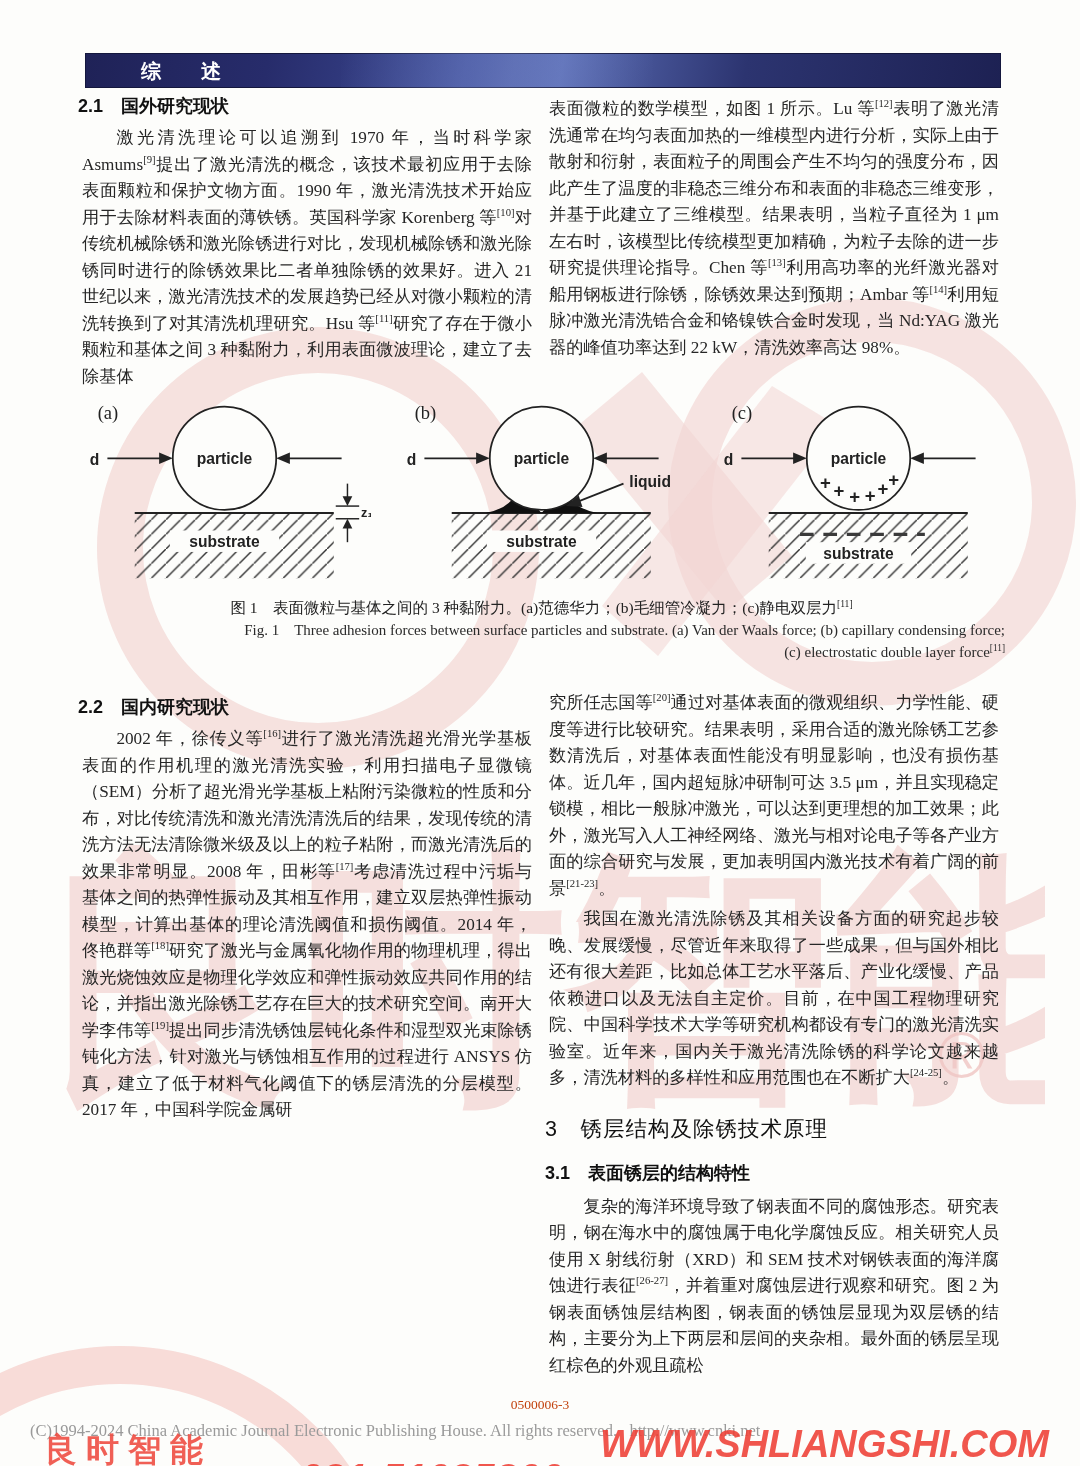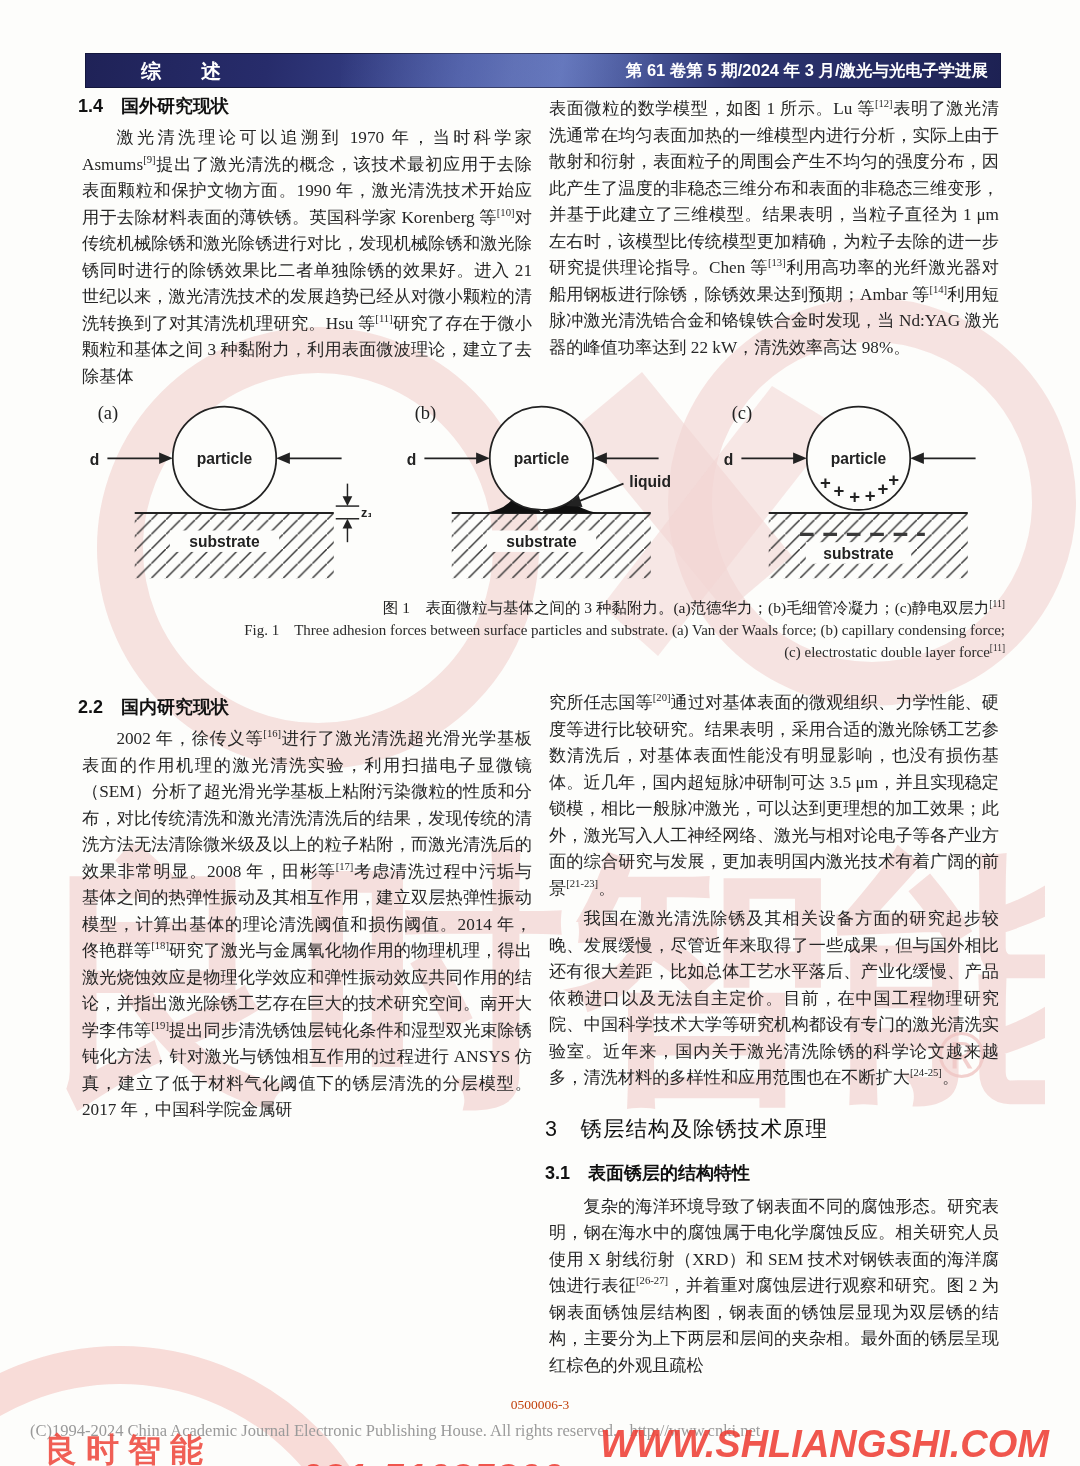--- a/index.html
+++ b/index.html
@@ -39,21 +39,21 @@
   .lb h3.sec{margin:9px 0 7px 0;}
   .rb h2.sec-big{margin:22px 0 18px 0;}
   .rb h3.sec{margin:0 0 9px 0;}
   
   .figure{position:absolute;left:78px;top:388px;width:927px;margin:0;}
   .fig-row{display:flex;justify-content:space-between;}
   .fig-panel{width:293px;height:202px;}
   .fig-letter{font-family:"Liberation Serif",serif;font-size:19px;fill:#222;}
   .fig-label{font-family:"Liberation Sans","DejaVu Sans",sans-serif;font-size:16px;font-weight:600;fill:#222;}
   .fig-small{font-family:"Liberation Sans",sans-serif;font-size:13px;font-weight:700;fill:#222;}
-  .cap-cn{margin-top:8px;text-align:right;font-size:15.5px;color:#222;}
+  .cap-cn{margin-top:8px;text-align:center;font-size:15.5px;color:#222;}
   .cap-en{text-align:right;font-size:15px;color:#2a2a2a;line-height:22px;}
   
   .pageno{position:absolute;left:0;top:1397px;width:1080px;text-align:center;font-size:13.5px;color:#c2410c;}
   .copyright{position:absolute;left:30px;top:1421px;font-size:16.5px;color:#9a9a9a;z-index:1;}
   .adbar{position:absolute;left:0;top:1422px;width:1080px;height:44px;z-index:2;}
   .ad-logo{position:absolute;left:44px;top:6px;font-family:"Liberation Sans",sans-serif;font-weight:900;
            font-size:33px;letter-spacing:9px;color:rgba(238,78,66,.9);}
   .ad-phone{position:absolute;left:300px;top:1px;font-family:"Liberation Sans",sans-serif;font-weight:900;
            font-style:italic;font-size:39px;letter-spacing:1px;color:rgba(238,63,52,.88);margin-top:33px;}
   .ad-web{position:absolute;left:600px;top:1px;font-family:"Liberation Sans",sans-serif;font-weight:900;
@@ -73,25 +73,24 @@
       <circle cx="120" cy="1625" r="260" fill="none" stroke="#f5cdc9" stroke-width="38" opacity="0.7"></circle>
     </svg>
     <div class="wm-big">良时智能</div>
     <div class="wm-reg">®</div>
   </div>
 
   <div class="content">
 
     <header class="topbar">
       <span class="lbl">综　　述</span>
-      <span class="issue">第 61 卷第 5 期/2024 年 3 月/激光与光电子学进展</span>
     </header>
 
     <section class="col lt">
-      <h3 class="sec">1.4　国外研究现状</h3>
+      <h3 class="sec">2.1　国外研究现状</h3>
       <p class="indent">激光清洗理论可以追溯到 1970 年，当时科学家 Asmums<sup>[9]</sup>提出了激光清洗的概念，该技术最初应用于去除表面颗粒和保护文物方面。1990 年，激光清洗技术开始应用于去除材料表面的薄铁锈。英国科学家 Korenberg 等<sup>[10]</sup>对传统机械除锈和激光除锈进行对比，发现机械除锈和激光除锈同时进行的除锈效果比二者单独除锈的效果好。进入 21 世纪以来，激光清洗技术的发展趋势已经从对微小颗粒的清洗转换到了对其清洗机理研究。Hsu 等<sup>[11]</sup>研究了存在于微小颗粒和基体之间 3 种黏附力，利用表面微波理论，建立了去除基体</p>
     </section>
 
     <section class="col rt">
       <p>表面微粒的数学模型，如图 1 所示。Lu 等<sup>[12]</sup>表明了激光清洗通常在均匀表面加热的一维模型内进行分析，实际上由于散射和衍射，表面粒子的周围会产生不均匀的强度分布，因此产生了温度的非稳态三维分布和表面的非稳态三维变形，并基于此建立了三维模型。结果表明，当粒子直径为 1 μm 左右时，该模型比传统模型更加精确，为粒子去除的进一步研究提供理论指导。Chen 等<sup>[13]</sup>利用高功率的光纤激光器对船用钢板进行除锈，除锈效果达到预期；Ambar 等<sup>[14]</sup>利用短脉冲激光清洗锆合金和铬镍铁合金时发现，当 Nd:YAG 激光器的峰值功率达到 22 kW，清洗效率高达 98%。</p>
     </section>
 
     <figure class="figure">
       <div class="fig-row">
 

